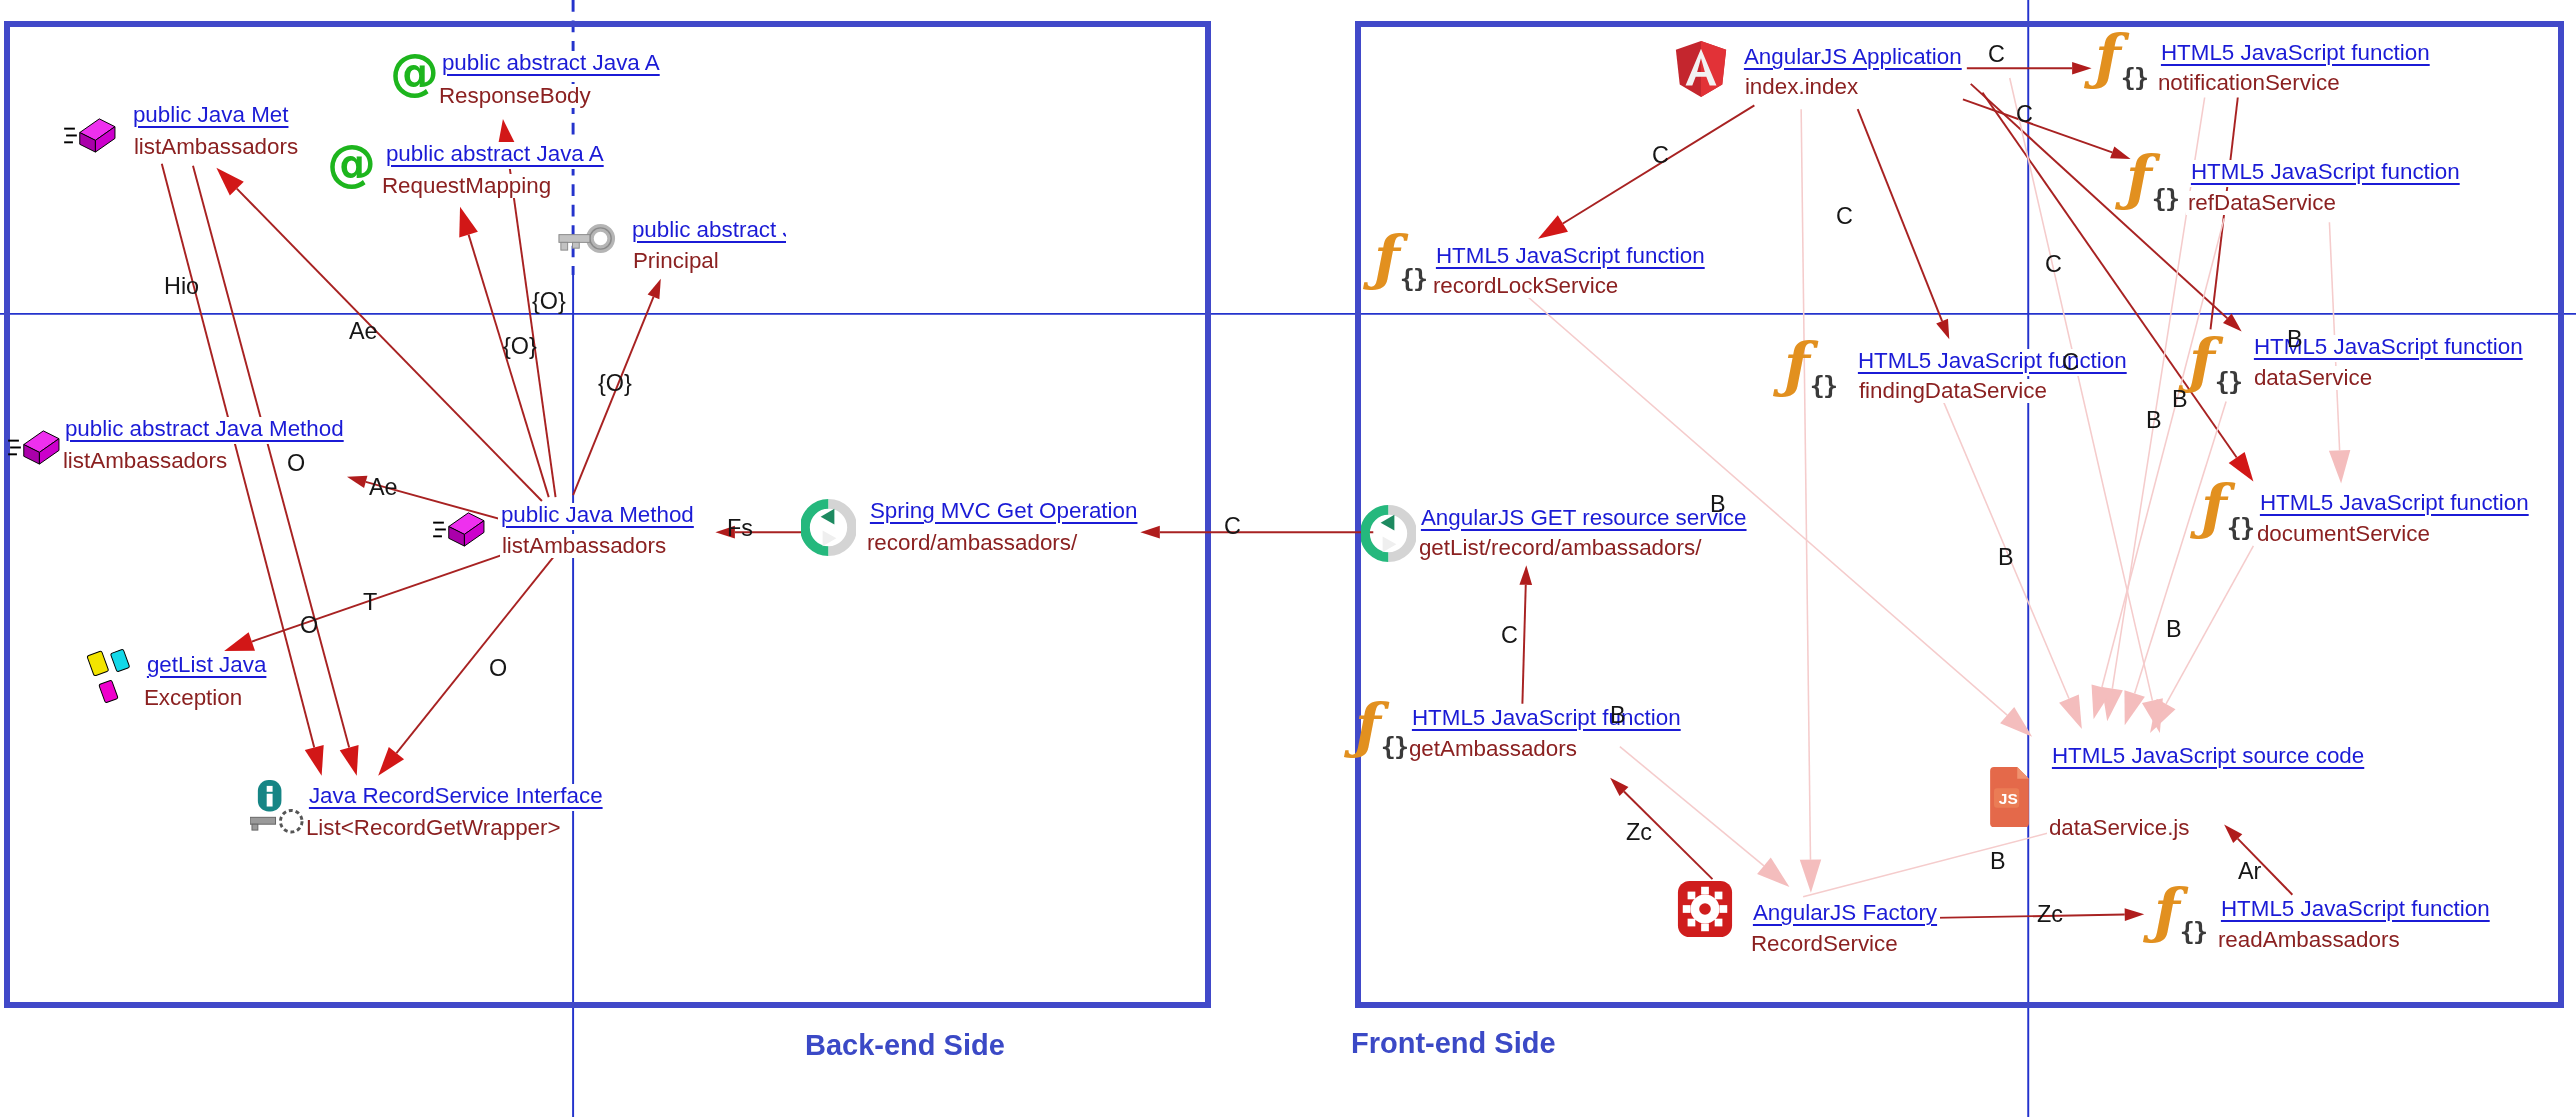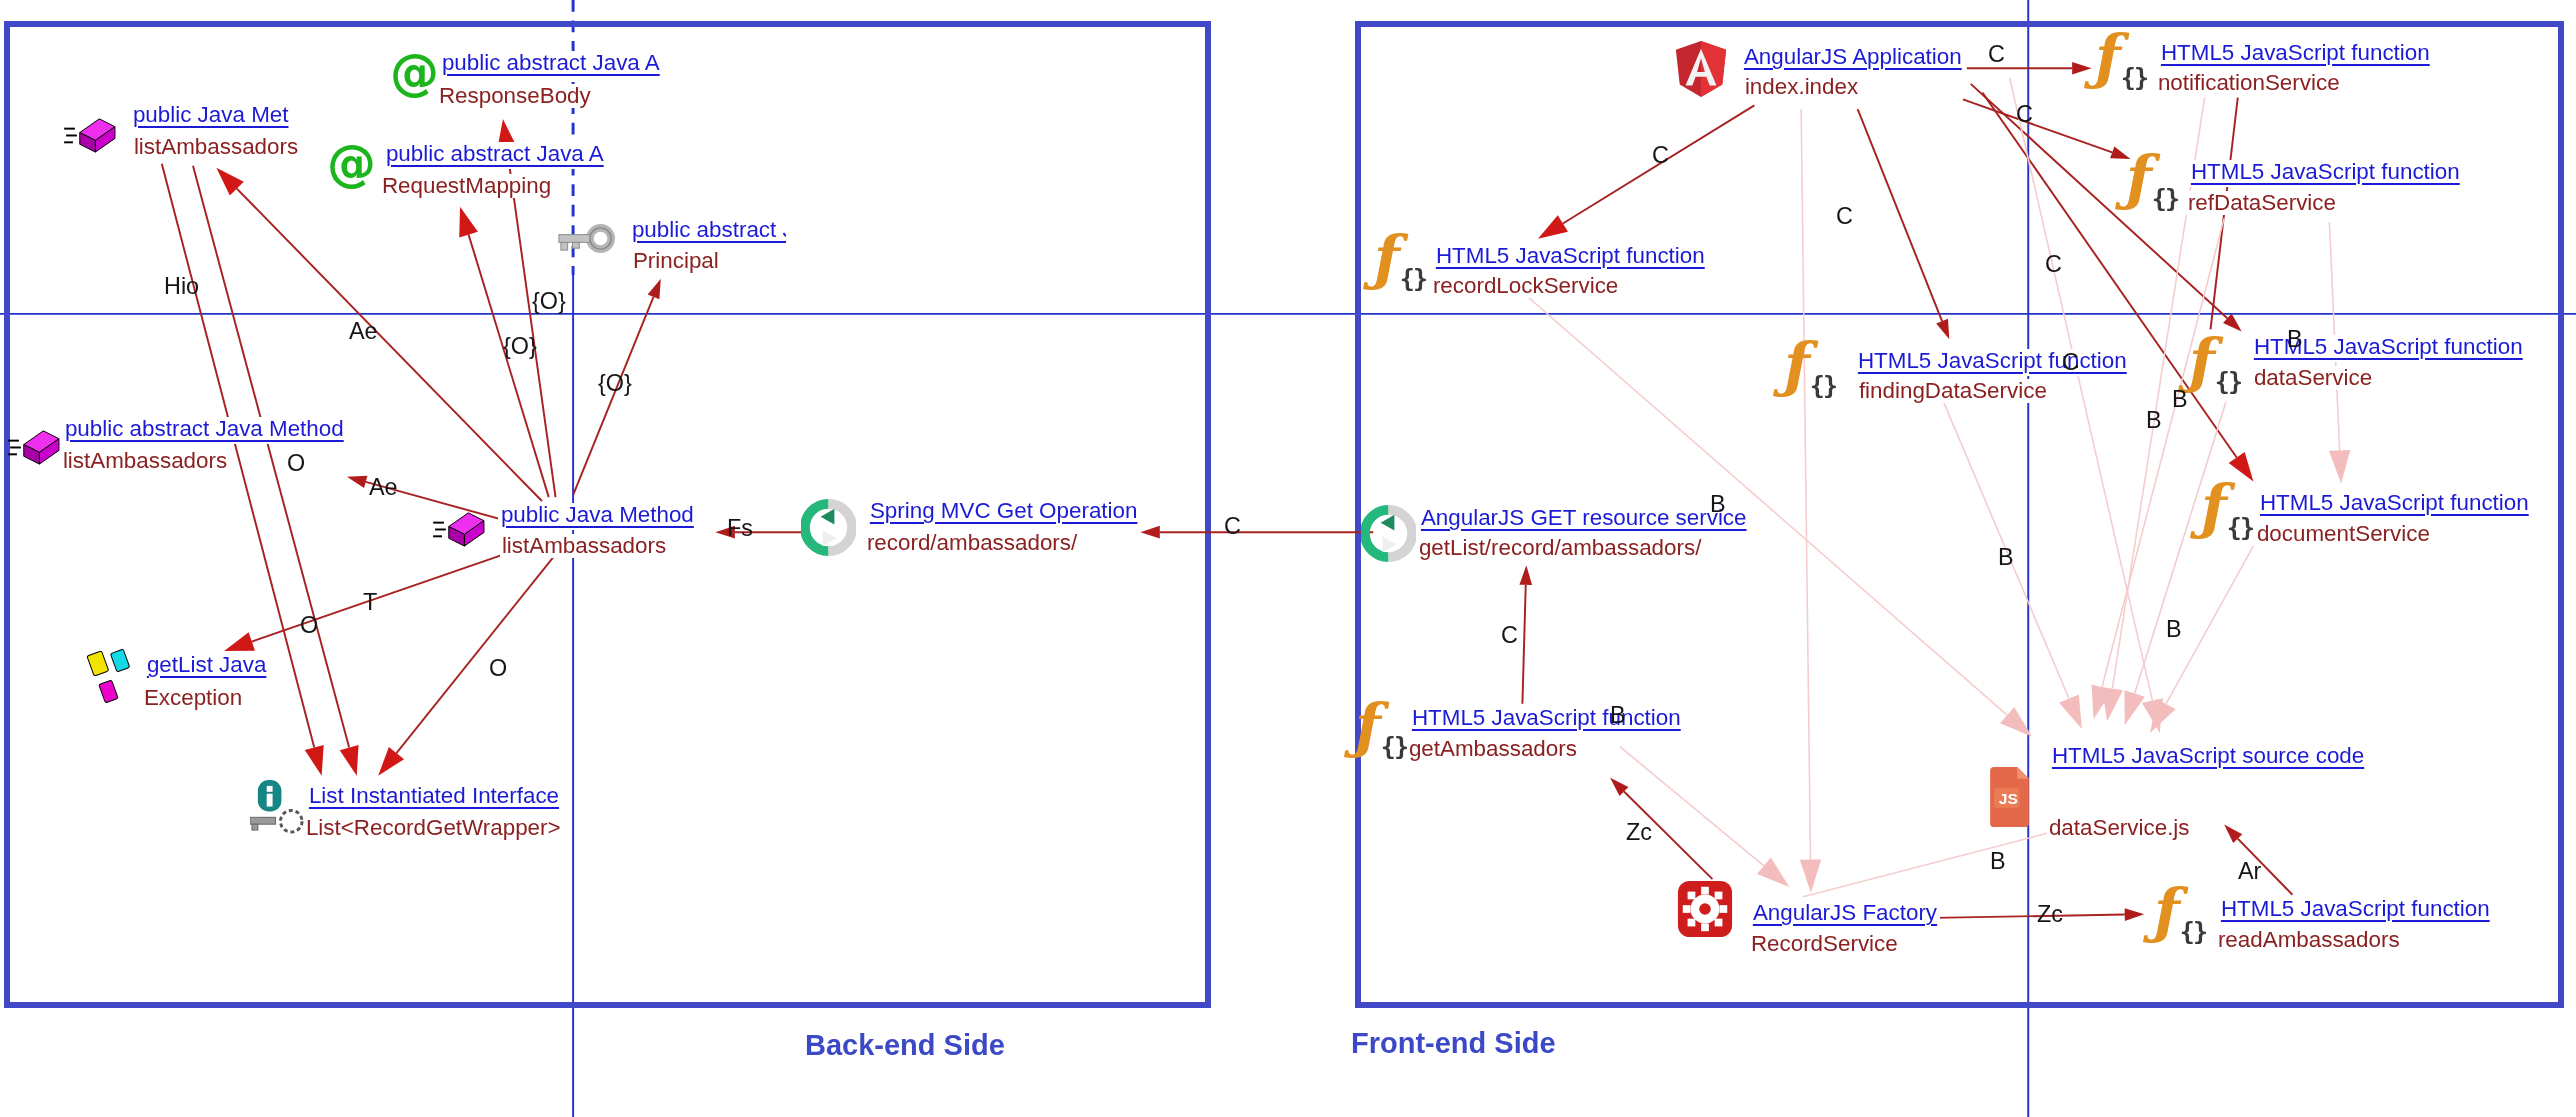--- a/index.html
+++ b/index.html
@@ -158,21 +158,21 @@
       <a class="node-title" style="left: 144px; top: 653px;">getList Java</a>
       <div class="node-sub" style="left: 142px; top: 686px;">Exception</div>
       <span class="node-icon" style="left: 250px; top: 780px;"><svg width="55" height="55" viewBox="0 0 56 56">
           <rect x="8" y="0" width="24" height="32" rx="11" fill="#168585"></rect>
           <rect x="17" y="6" width="6" height="6" fill="#fff"></rect>
           <rect x="17" y="14" width="6" height="13" fill="#fff"></rect>
           <circle cx="42" cy="42" r="11" fill="none" stroke="#555" stroke-width="3" stroke-dasharray="4 3"></circle>
           <rect x="0" y="38" width="26" height="7" fill="#9a9a9a" stroke="#666"></rect>
           <rect x="2" y="45" width="6" height="6" fill="#9a9a9a" stroke="#666"></rect>
         </svg></span>
-      <a class="node-title" style="left: 306px; top: 784px;">List Instantiated Interface</a>
+      <a class="node-title" style="left: 306px; top: 784px;">Java RecordService Interface</a>
       <div class="node-sub" style="left: 304px; top: 816px;">List&lt;RecordGetWrapper&gt;</div>
       <span class="node-icon" style="left: 801px; top: 499px;"><svg width="55" height="57" viewBox="0 0 56 58">
           <path d="M28 5 A23 23 0 0 0 28 53" fill="none" stroke="#25b87d" stroke-width="10"></path>
           <path d="M28 5 A23 23 0 0 1 28 53" fill="none" stroke="#d4d4d4" stroke-width="10"></path>
           <path d="M20 18 L34 10 L34 26 Z" fill="#1d8a60"></path>
           <path d="M36 40 L22 48 L22 32 Z" fill="#efefef"></path>
         </svg></span>
       <a class="node-title" style="left: 867px; top: 499px;">Spring MVC Get Operation</a>
       <div class="node-sub" style="left: 865px; top: 531px;">record/ambassadors/</div>
       <span class="node-icon" style="left: 1672px; top: 39px;"><svg width="58" height="60" viewBox="0 0 60 62">

